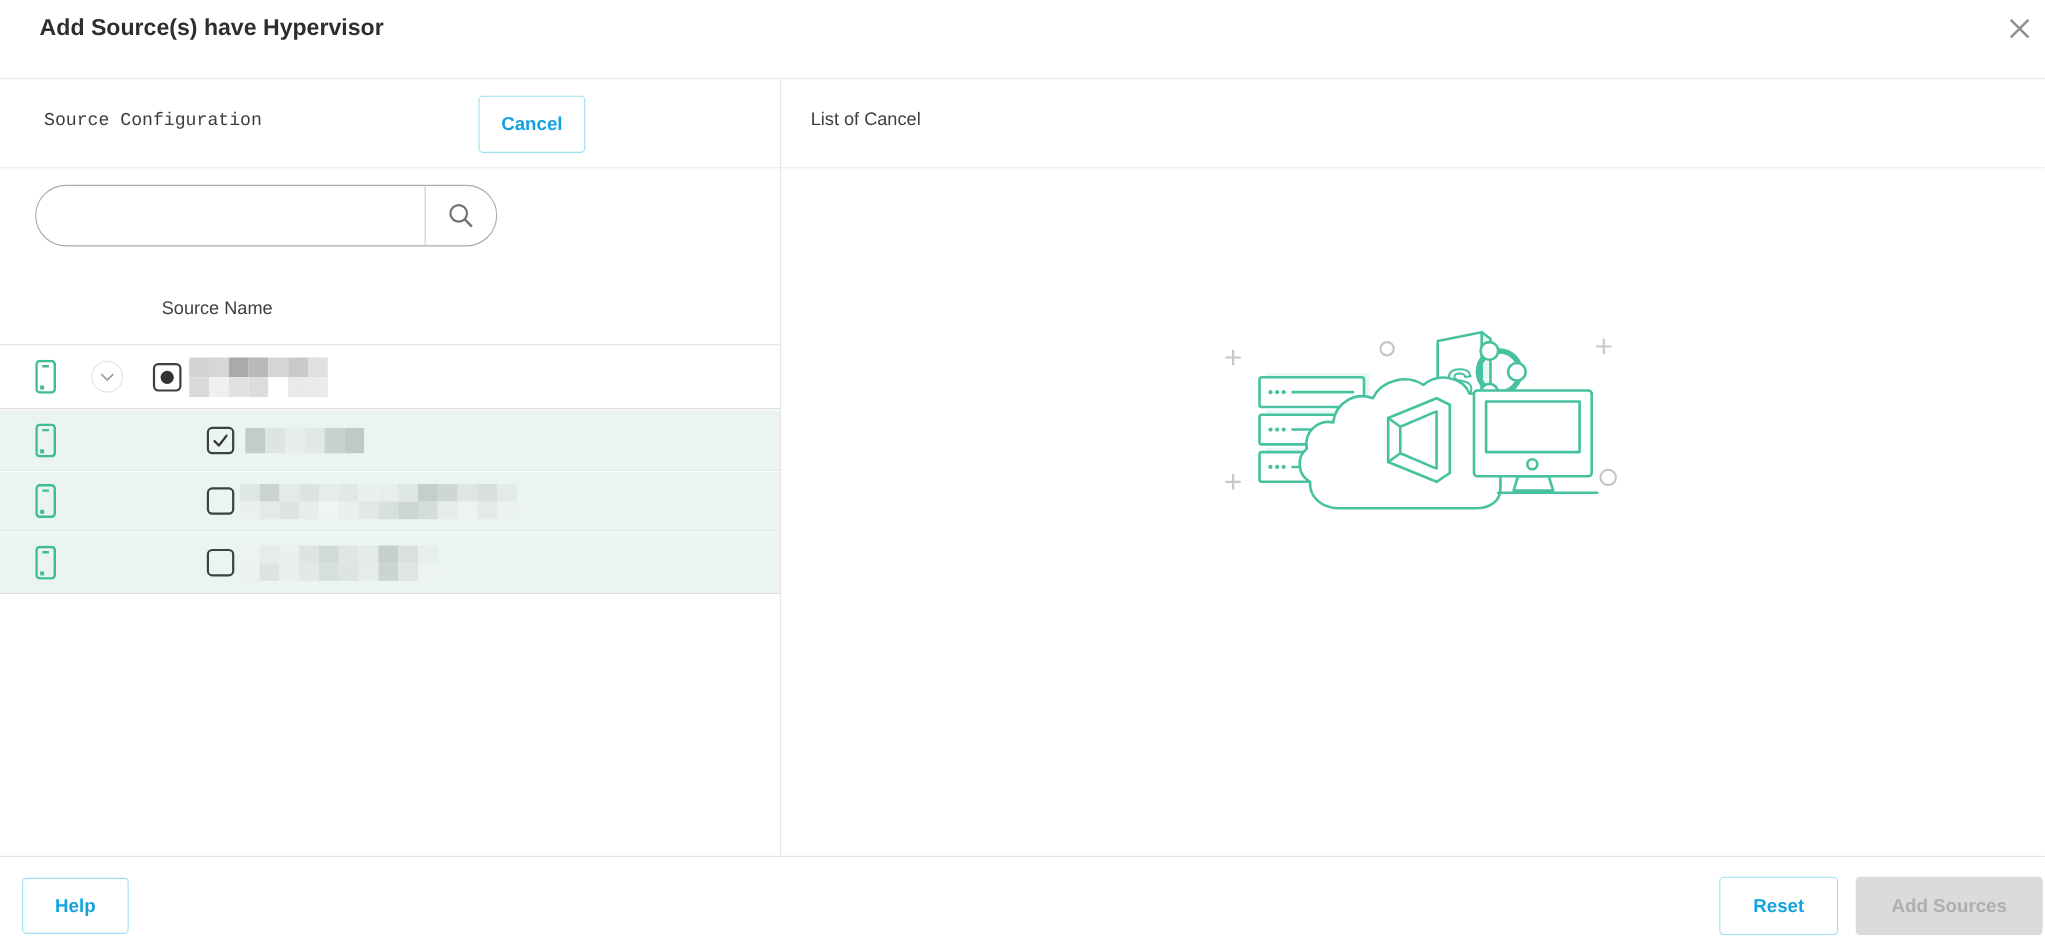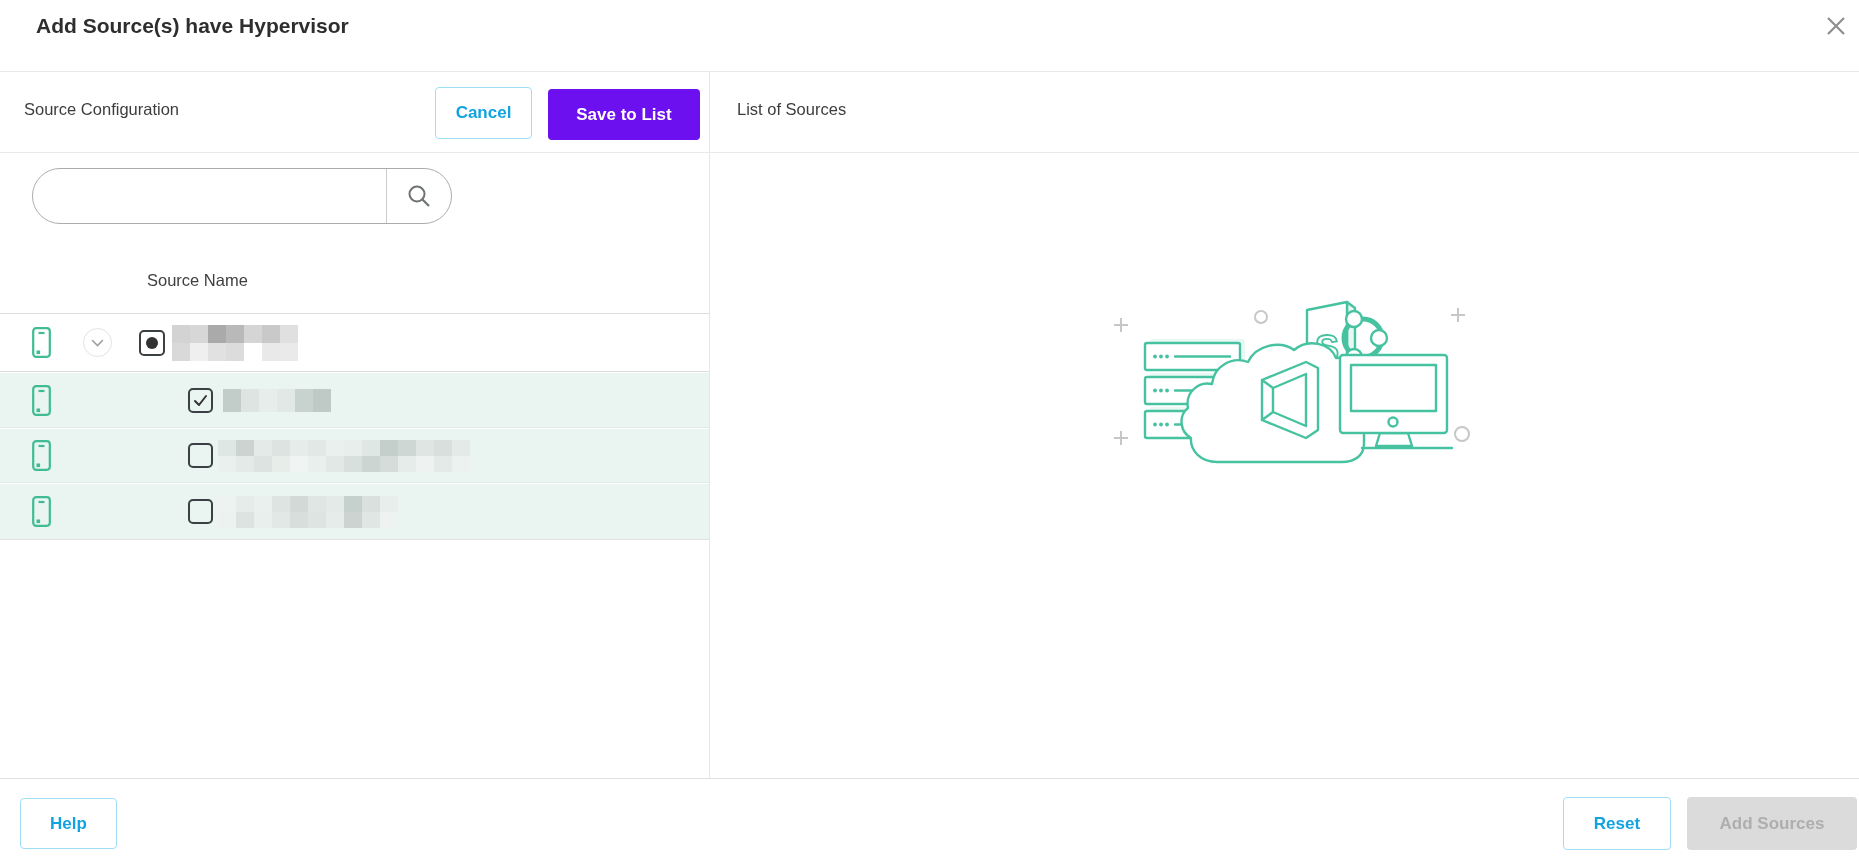--- a/index.html
+++ b/index.html
@@ -10,21 +10,21 @@
   
   .title{position:absolute;left:36px;top:14px;font-size:21px;font-weight:700;color:#2e2e2e;}
   .close-btn{position:absolute;left:1822px;top:13px;width:28px;height:28px;background:none;border:none;cursor:pointer;padding:0;}
   .hline{position:absolute;left:0;width:100%;height:1px;background:#e9e9e9;}
   .hline.h1{top:71px;}
   .hline.h2{top:152px;}
   .hline.hfoot{top:778px;background:#e0e0e0;}
   .vline{position:absolute;left:709px;top:71px;width:1px;height:707px;background:#e6e6e6;}
   
   .panel-title{position:absolute;top:100px;font-size:16.5px;color:#3d3d3d;}
-  .panel-title.left{left:24px;}
+  .panel-title.left{left:40px;font-family:Liberation Mono, monospace;}
   .panel-title.right{left:737px;}
   .btn{box-sizing:border-box;font-family:inherit;font-size:17px;font-weight:700;border-radius:4px;cursor:pointer;}
   .btn-reset{position:absolute;left:435px;top:87px;width:97px;height:52px;background:#fff;
     border:1px solid var(--cyan-border,#9edff5);color:var(--accent-cyan,#12a3e0);}
   .btn-save{position:absolute;left:548px;top:89px;width:152px;height:51px;background:var(--accent-purple,#6c10ef);
     border:none;color:#fff;}
   
   .searchbox{position:absolute;left:32px;top:168px;width:420px;height:56px;box-sizing:border-box;
     border:1.5px solid #a9acad;border-radius:28px;background:#fff;display:flex;align-items:stretch;}
   .searchbox input{flex:1;border:none;outline:none;background:transparent;margin-left:24px;
@@ -80,22 +80,21 @@
   <div class="title">Add Source(s) have Hypervisor</div>
   <button class="close-btn" aria-label="Close">
     <svg width="20" height="20" viewBox="0 0 20 20">
       <path d="M2 2 L18 18 M18 2 L2 18" stroke="#8e8e8e" stroke-width="2.2" fill="none"></path>
     </svg>
   </button>
   <div class="hline h1"></div>
 
   <div class="panel-title left">Source Configuration</div>
   <button class="btn btn-reset">Cancel</button>
-  <button class="btn btn-save">Save to List</button>
-  <div class="panel-title right">List of Sources</div>
+  <div class="panel-title right">List of Cancel</div>
   <div class="hline h2"></div>
   <div class="vline"></div>
 
   <div class="searchbox">
     <input type="text" placeholder="" style="">
     <div class="search-sep"></div>
     <button class="search-btn" aria-label="Search">
       <svg width="27" height="27" viewBox="0 0 27 27">
         <circle cx="11" cy="11" r="7.5" stroke="#6e7273" stroke-width="2" fill="none"></circle>
         <line x1="16.5" y1="16.5" x2="23" y2="23" stroke="#6e7273" stroke-width="2.2"></line>

